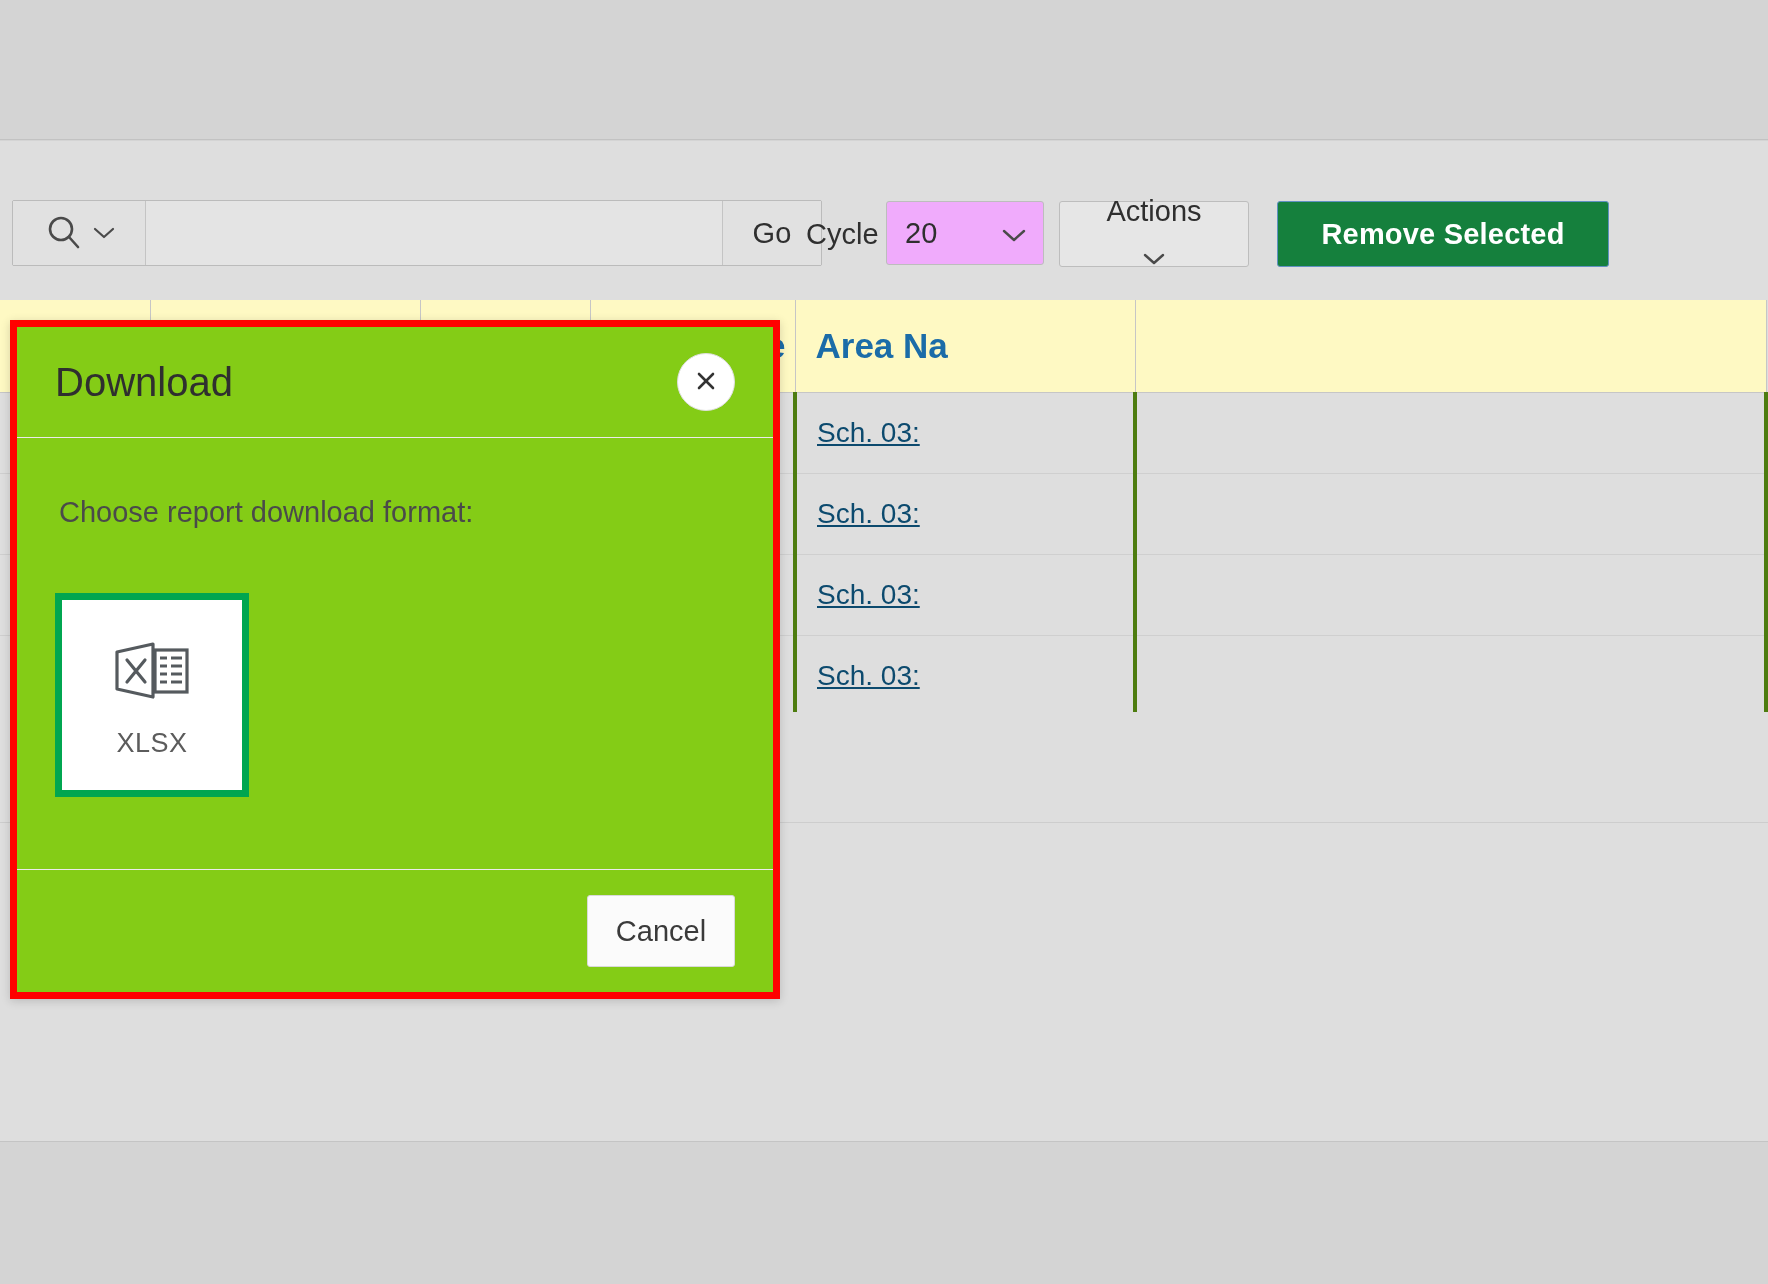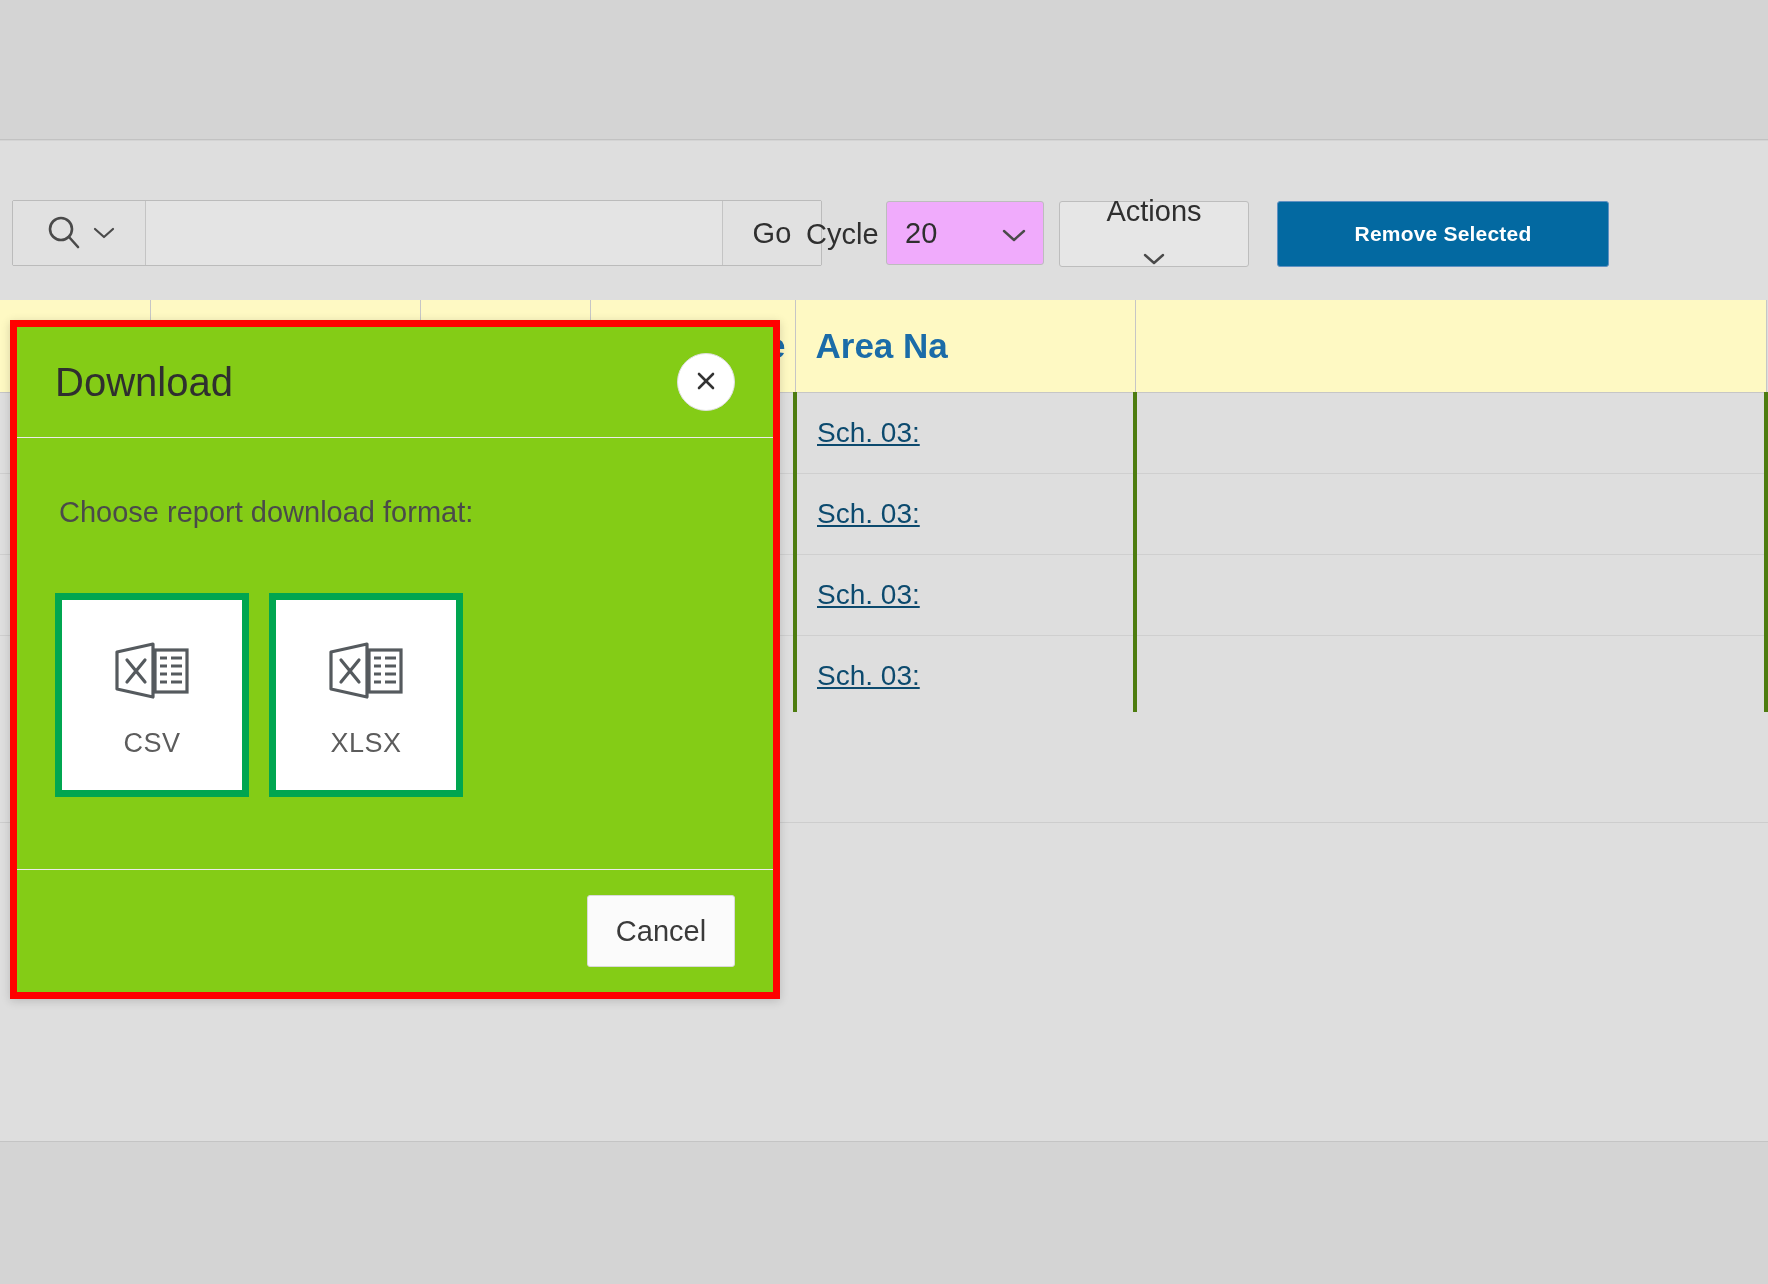--- a/index.html
+++ b/index.html
@@ -126,28 +126,28 @@
     gap: 12px;
     font-size: 29px;
     color: #2f2f2f;
     cursor: pointer;
     flex-direction: column;
   }
   .remove-btn {
     position: absolute;
     left: 1277px; top: 25px;
     width: 330px; height: 64px;
-    background: #0369a1;
+    background: #15803d;
     border: 1px solid #6091c2;
     border-radius: 3px;
     display: flex;
     align-items: center;
     justify-content: center;
     color: #ffffff;
-    font-size: 21px;
+    font-size: 29px;
     font-weight: bold;
     cursor: pointer;
     letter-spacing: .2px;
     overflow: hidden;
     white-space: nowrap;
   }
 
   
   #report {
     position: absolute;
@@ -428,39 +428,20 @@
         </svg>
       </span>
     </button>
   </div>
 
   <div class="dlg-body">
     <p class="dlg-prompt">Choose report download format:</p>
 
     <div class="format-row">
 
-      <div class="format-card">
-        <span class="fmt-icon">
-          <svg width="86" height="76" viewBox="0 0 86 76">
-            <path d="M44 12 L8 20 L8 57 L44 65 Z" fill="#ffffff" stroke="#555a5e" stroke-width="3.2" stroke-linejoin="round"></path>
-            <line x1="18" y1="28" x2="36" y2="50" stroke="#555a5e" stroke-width="3.2" stroke-linecap="round"></line>
-            <line x1="36" y1="28" x2="18" y2="50" stroke="#555a5e" stroke-width="3.2" stroke-linecap="round"></line>
-            <rect x="46" y="18" width="32" height="42" fill="#ffffff" stroke="#555a5e" stroke-width="3.2"></rect>
-            <line x1="51" y1="26" x2="58" y2="26" stroke="#555a5e" stroke-width="3"></line>
-            <line x1="62" y1="26" x2="73" y2="26" stroke="#555a5e" stroke-width="3"></line>
-            <line x1="51" y1="34" x2="58" y2="34" stroke="#555a5e" stroke-width="3"></line>
-            <line x1="62" y1="34" x2="73" y2="34" stroke="#555a5e" stroke-width="3"></line>
-            <line x1="51" y1="42" x2="58" y2="42" stroke="#555a5e" stroke-width="3"></line>
-            <line x1="62" y1="42" x2="73" y2="42" stroke="#555a5e" stroke-width="3"></line>
-            <line x1="51" y1="50" x2="58" y2="50" stroke="#555a5e" stroke-width="3"></line>
-            <line x1="62" y1="50" x2="73" y2="50" stroke="#555a5e" stroke-width="3"></line>
-          </svg>
-        </span>
-        <span class="fmt-label">CSV</span>
-      </div>
 
       <div class="format-card">
         <span class="fmt-icon">
           <svg width="86" height="76" viewBox="0 0 86 76">
             <path d="M44 12 L8 20 L8 57 L44 65 Z" fill="#ffffff" stroke="#555a5e" stroke-width="3.2" stroke-linejoin="round"></path>
             <line x1="18" y1="28" x2="36" y2="50" stroke="#555a5e" stroke-width="3.2" stroke-linecap="round"></line>
             <line x1="36" y1="28" x2="18" y2="50" stroke="#555a5e" stroke-width="3.2" stroke-linecap="round"></line>
             <rect x="46" y="18" width="32" height="42" fill="#ffffff" stroke="#555a5e" stroke-width="3.2"></rect>
             <line x1="51" y1="26" x2="58" y2="26" stroke="#555a5e" stroke-width="3"></line>
             <line x1="62" y1="26" x2="73" y2="26" stroke="#555a5e" stroke-width="3"></line>

